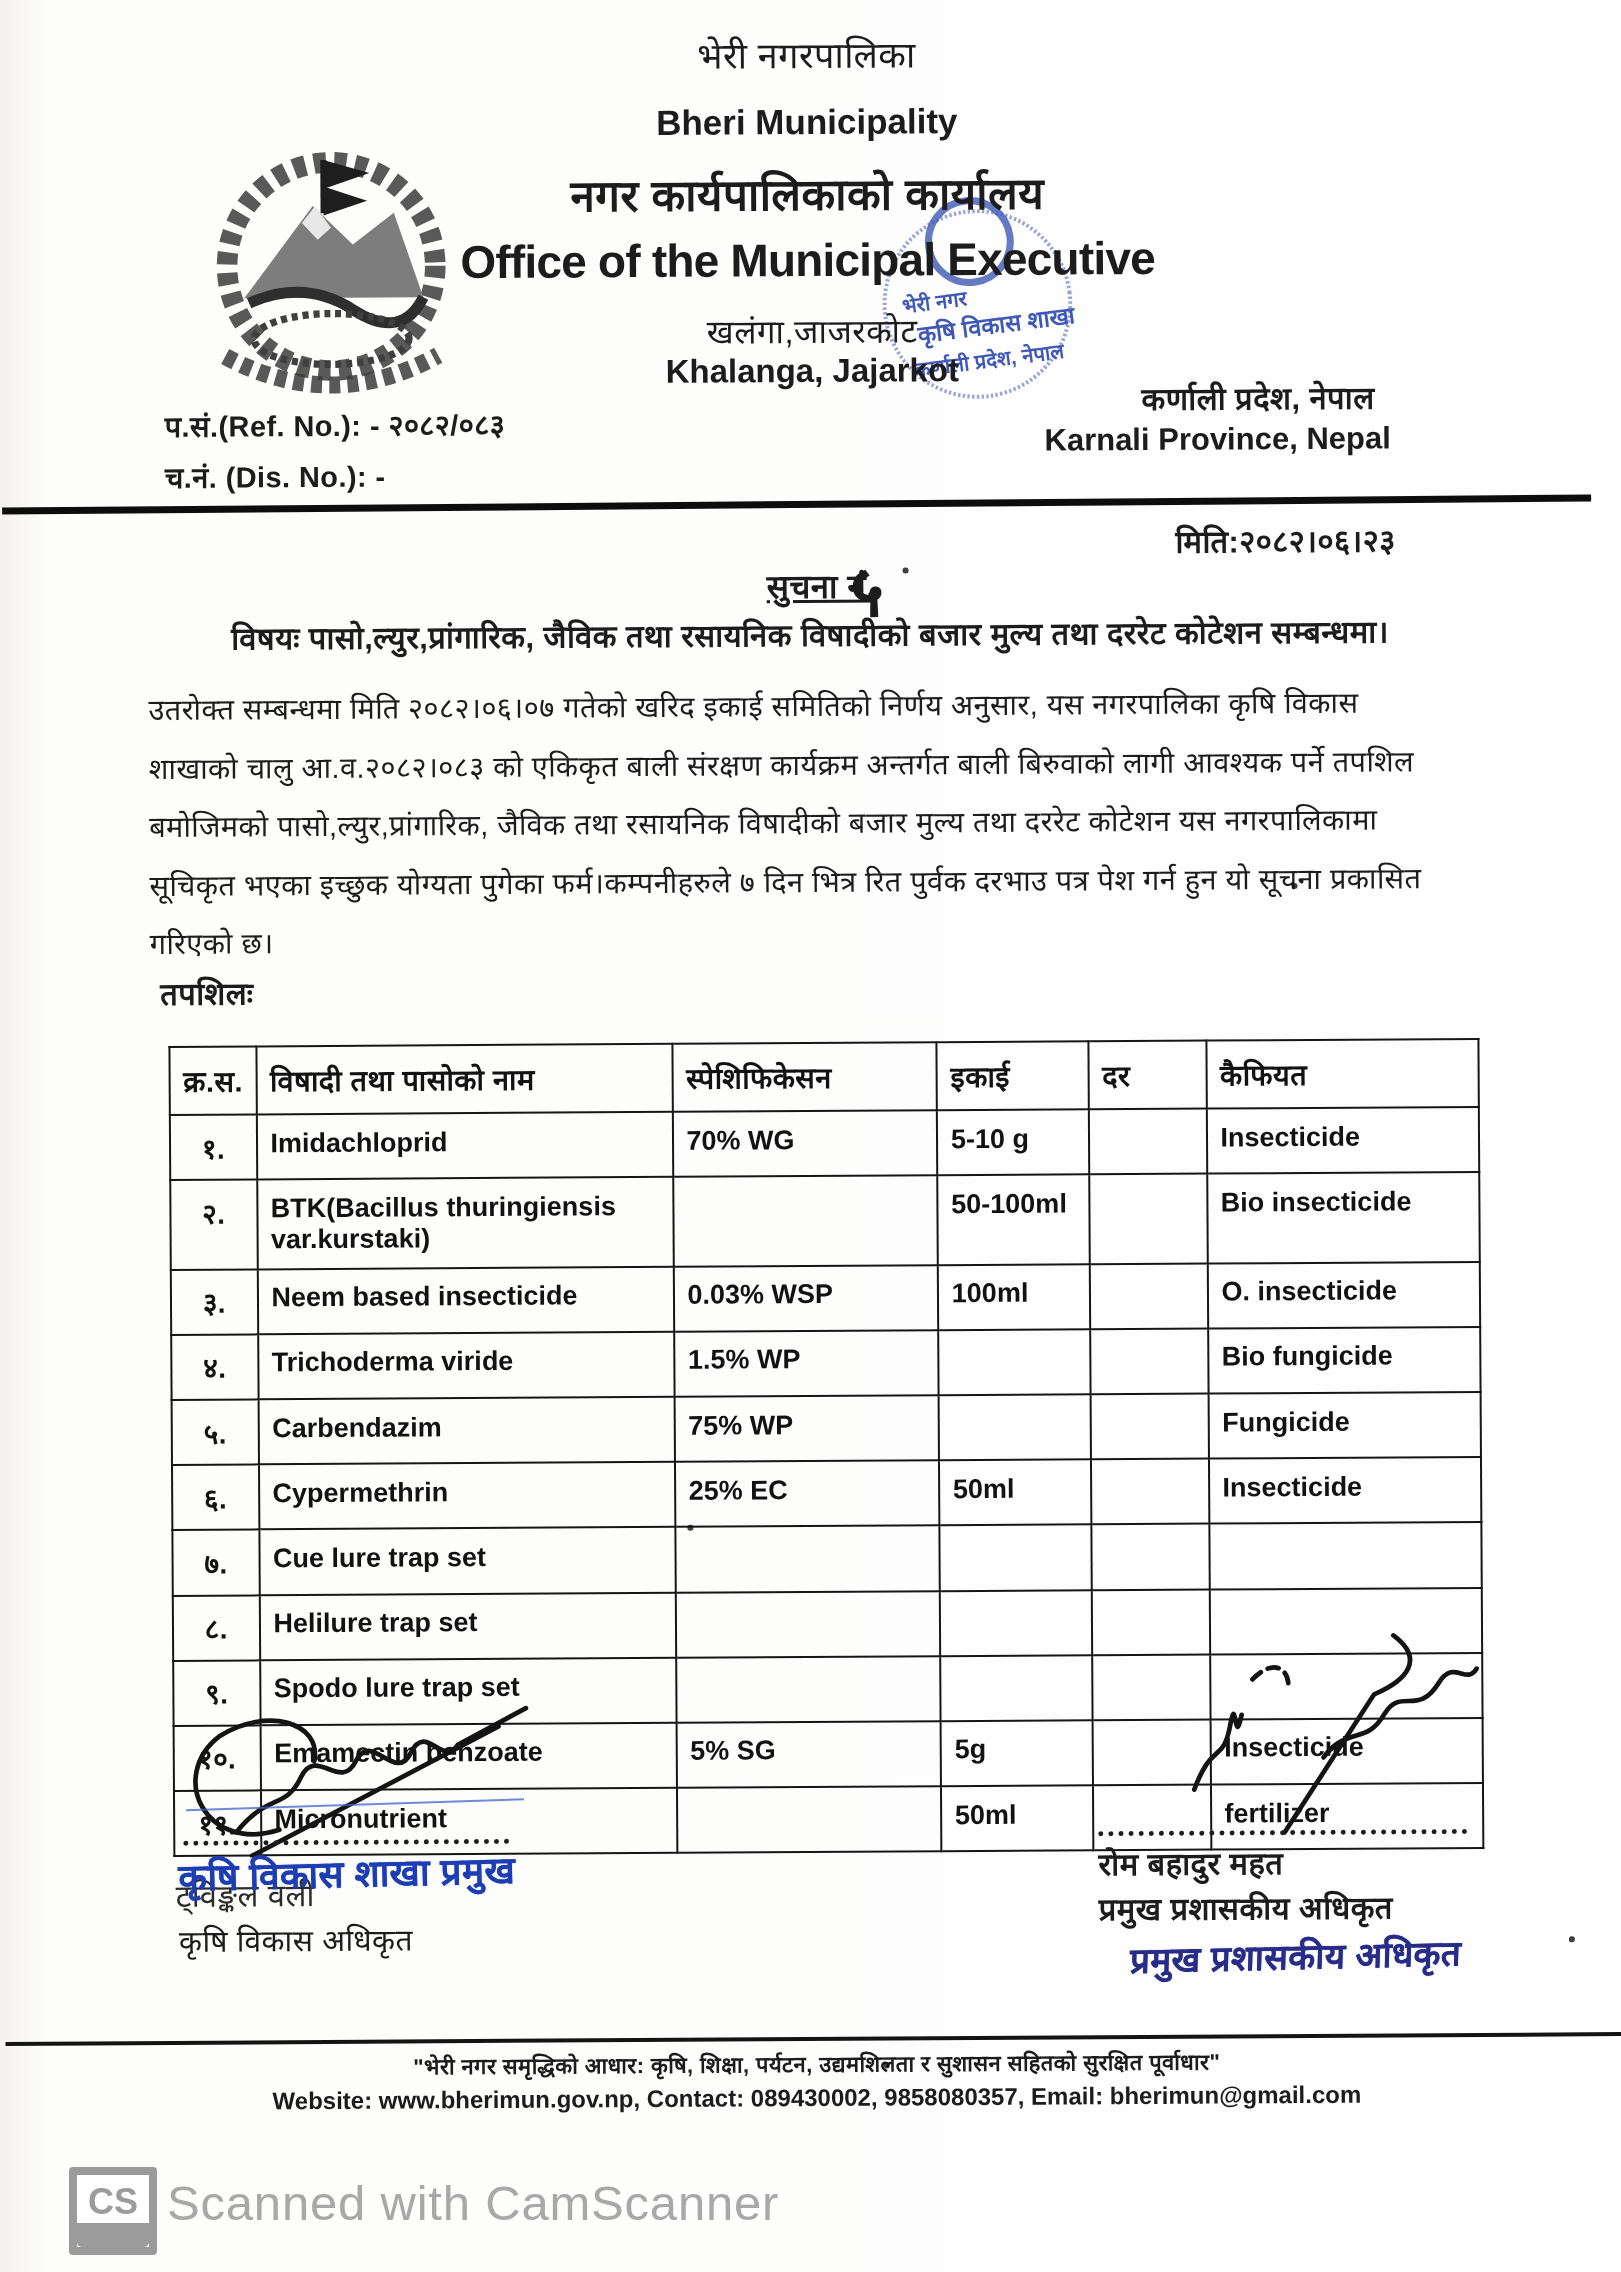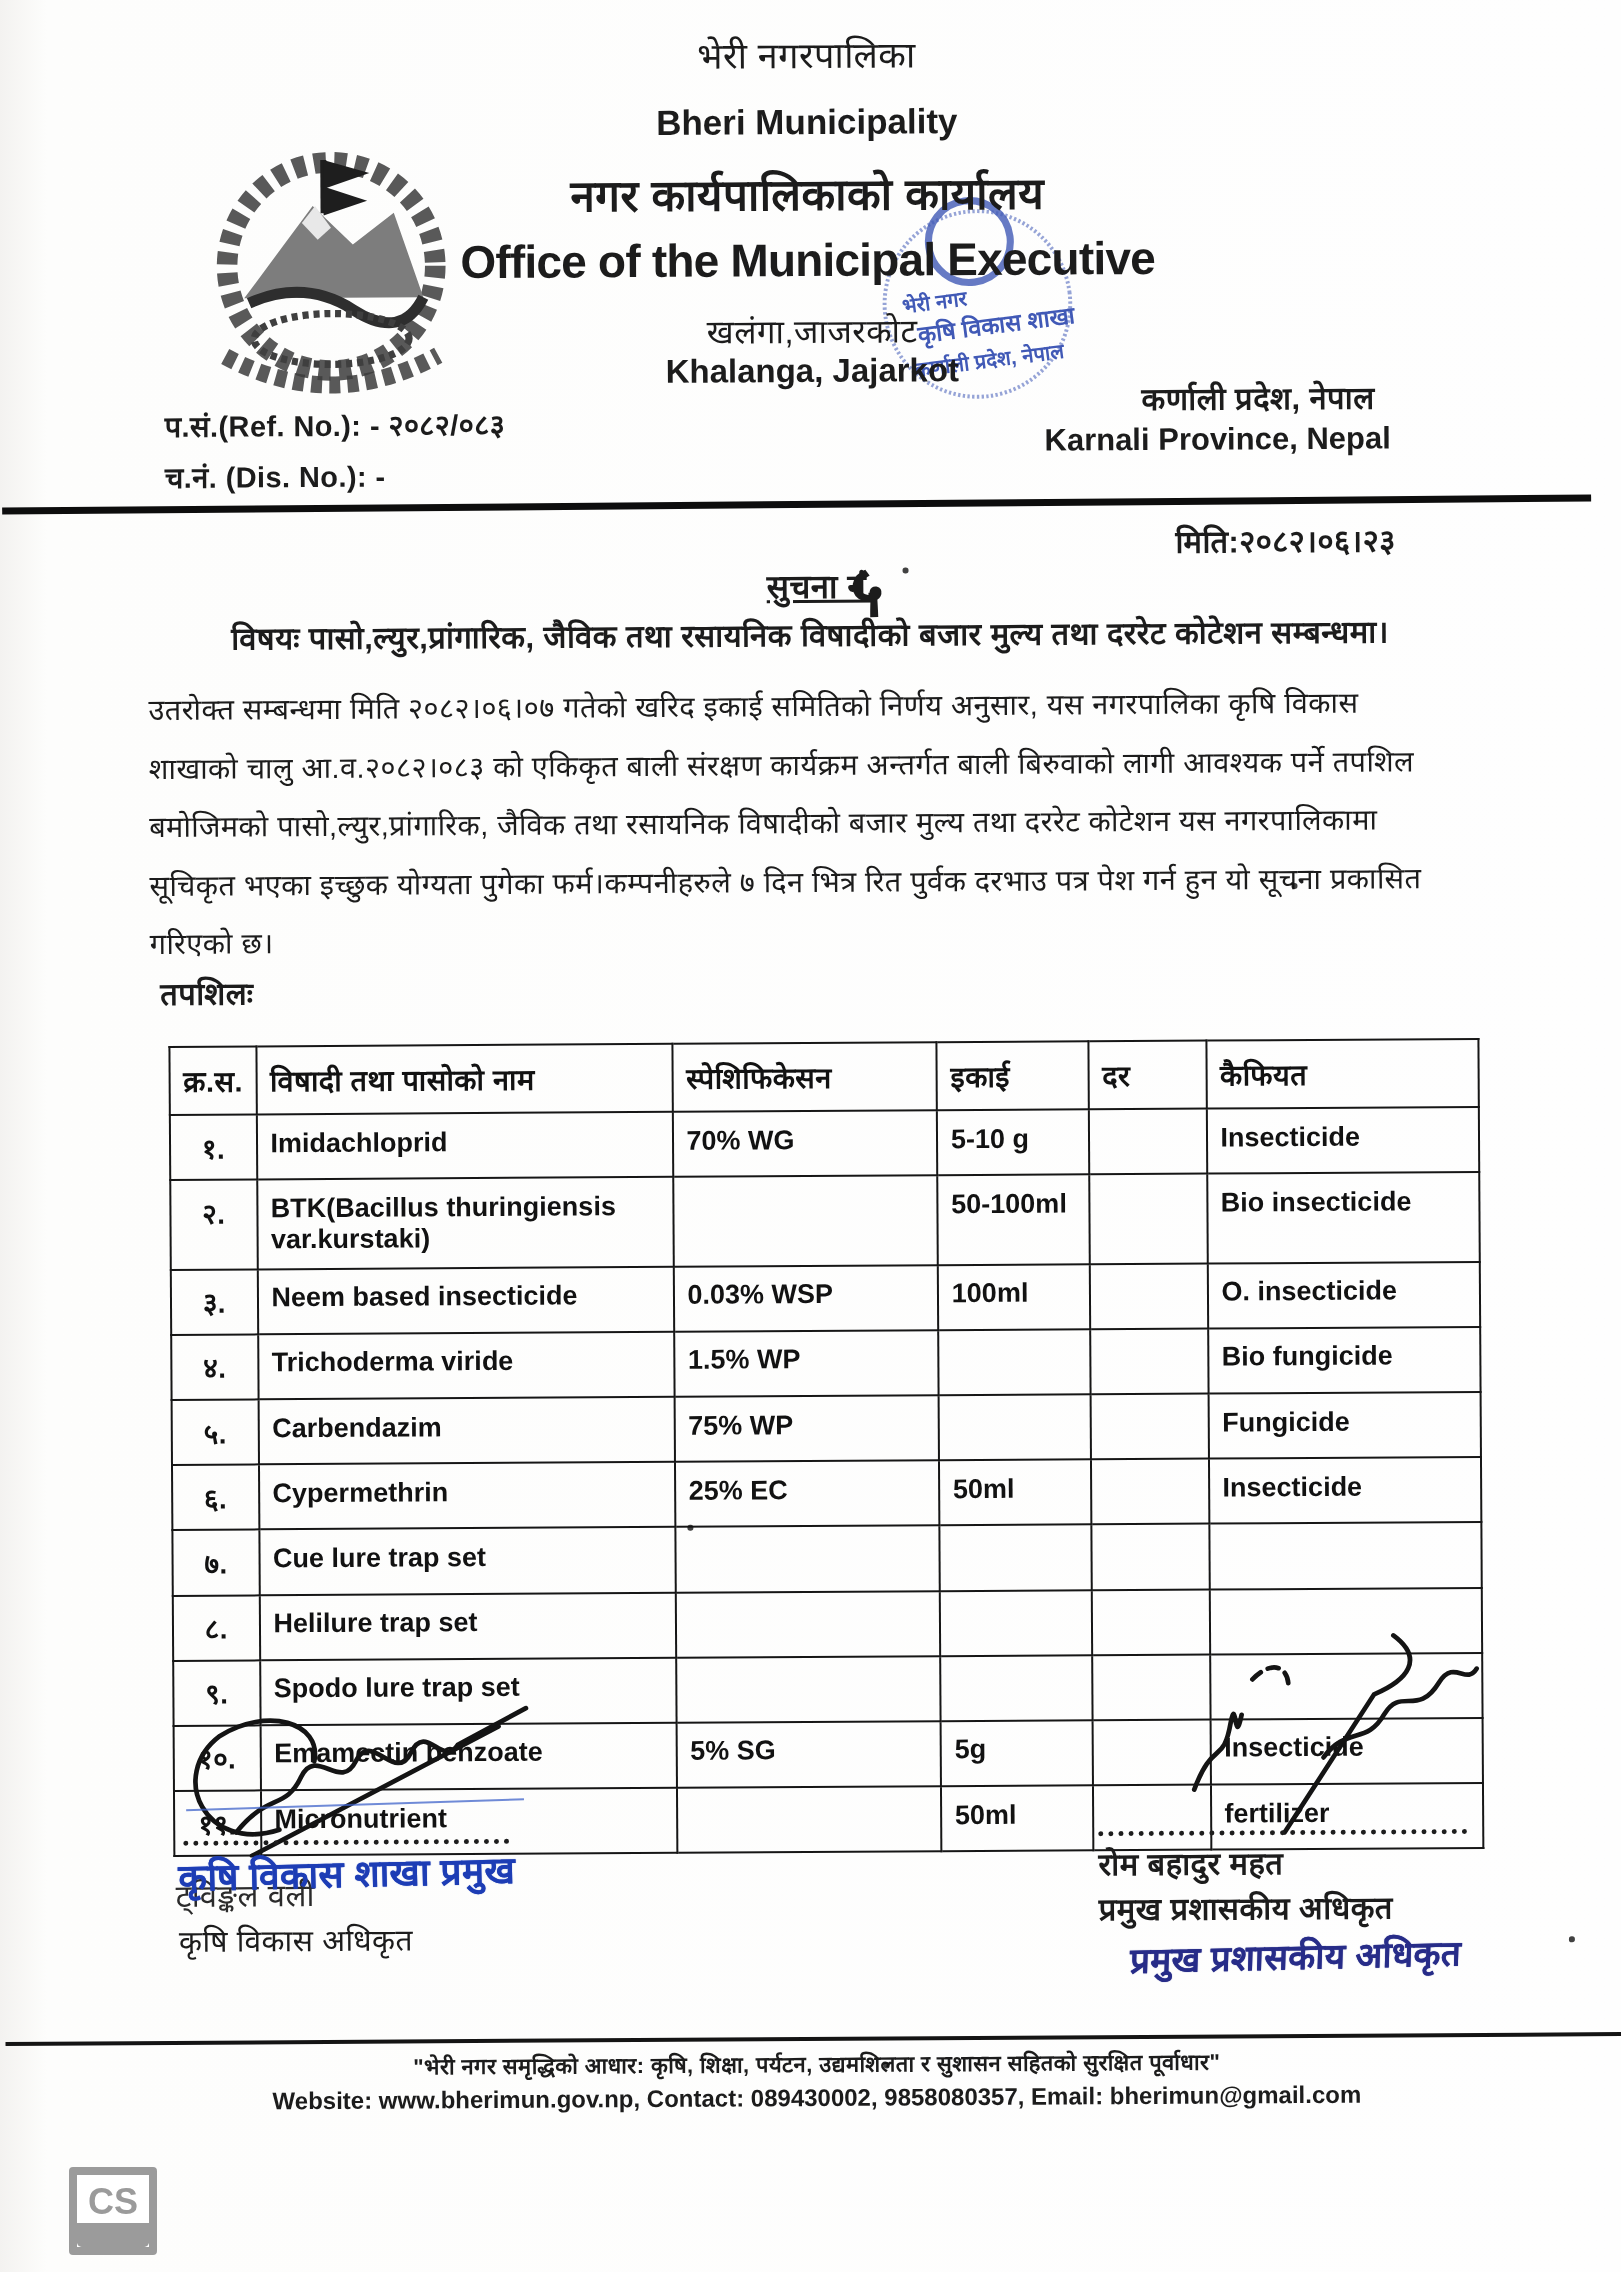--- a/index.html
+++ b/index.html
@@ -274,14 +274,15 @@
     <div class="abs dot" style="left:1293px;top:886px;"></div>
     <div class="abs dot" style="left:685px;top:1524px;"></div>
     <div class="abs dot" style="left:1564px;top:1941px;"></div>
     <div class="abs dot" style="left:878px;top:2063px;"></div>
   </div>
 
   <div class="abs cs-box">
     <div class="cs-letters">CS</div>
     <div class="cs-band"></div>
   </div>
+  <div class="abs cs-text">Scanned with CamScanner</div>
 </div>
 
 
 </body></html>

